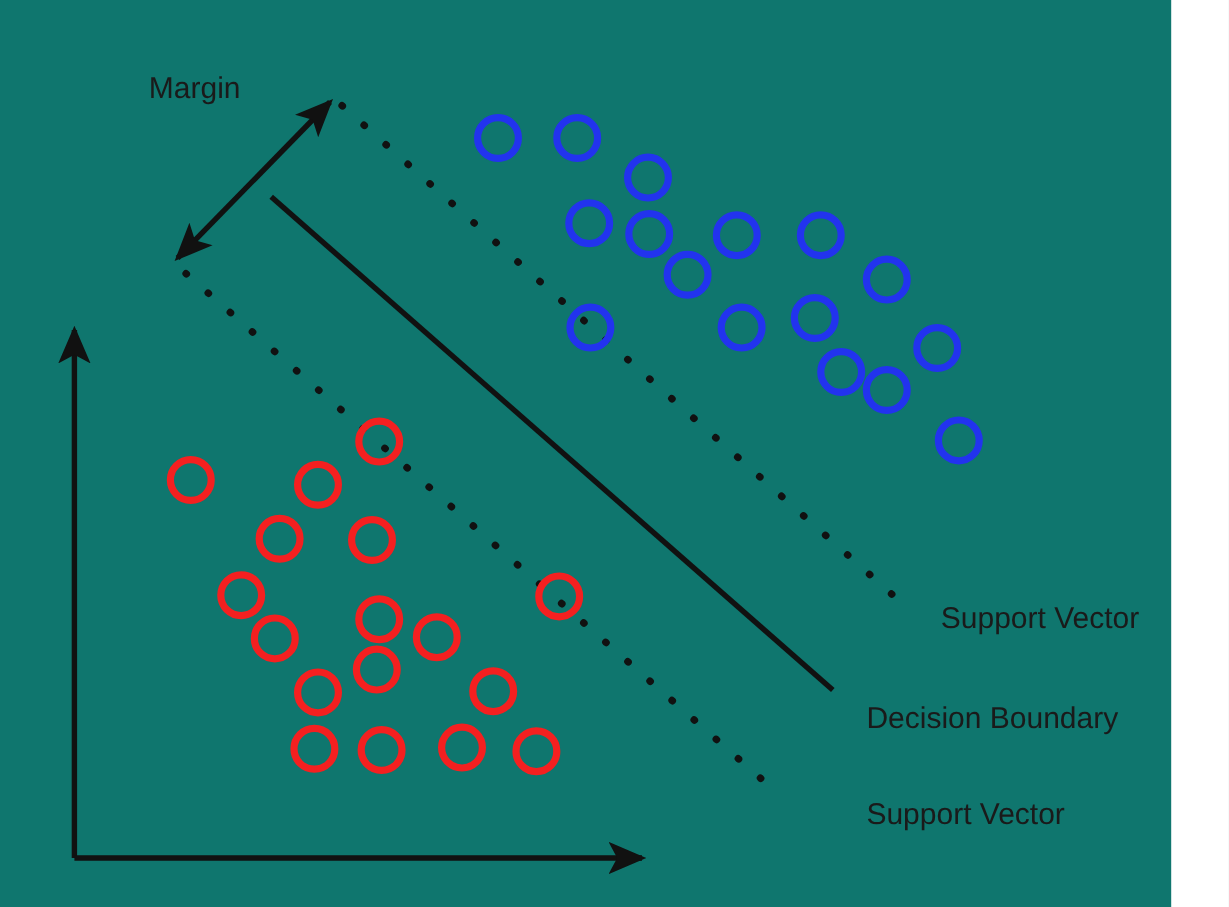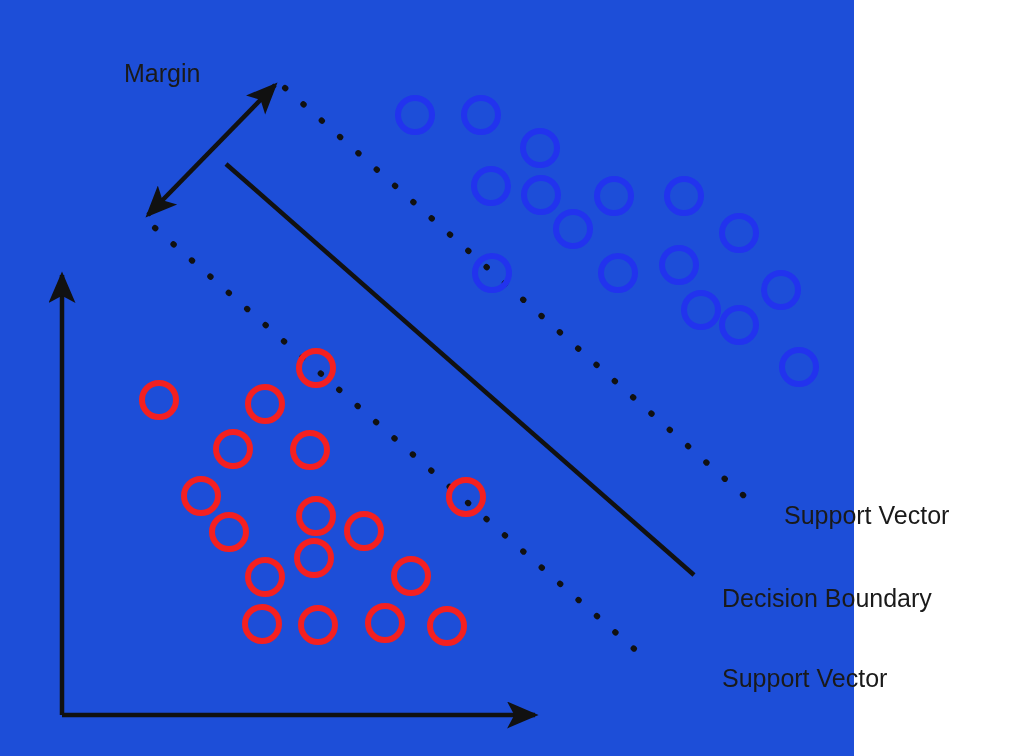--- a/index.html
+++ b/index.html
@@ -9,23 +9,23 @@
     background: #ffffff;
   }
   body {
     width: 1024px;
     height: 756px;
     font-family: "Liberation Sans", sans-serif;
     overflow: hidden;
   }
   #stage {
     position: relative;
-    width: 854px;
+    width: 976px;
     height: 756px;
-    background: #1d4ed8;
+    background: #0f766e;
   }
   #svm-svg {
     position: absolute;
     top: 0;
     left: 0;
     width: 1024px;
     height: 756px;
     display: block;
   }
   .label-text {

